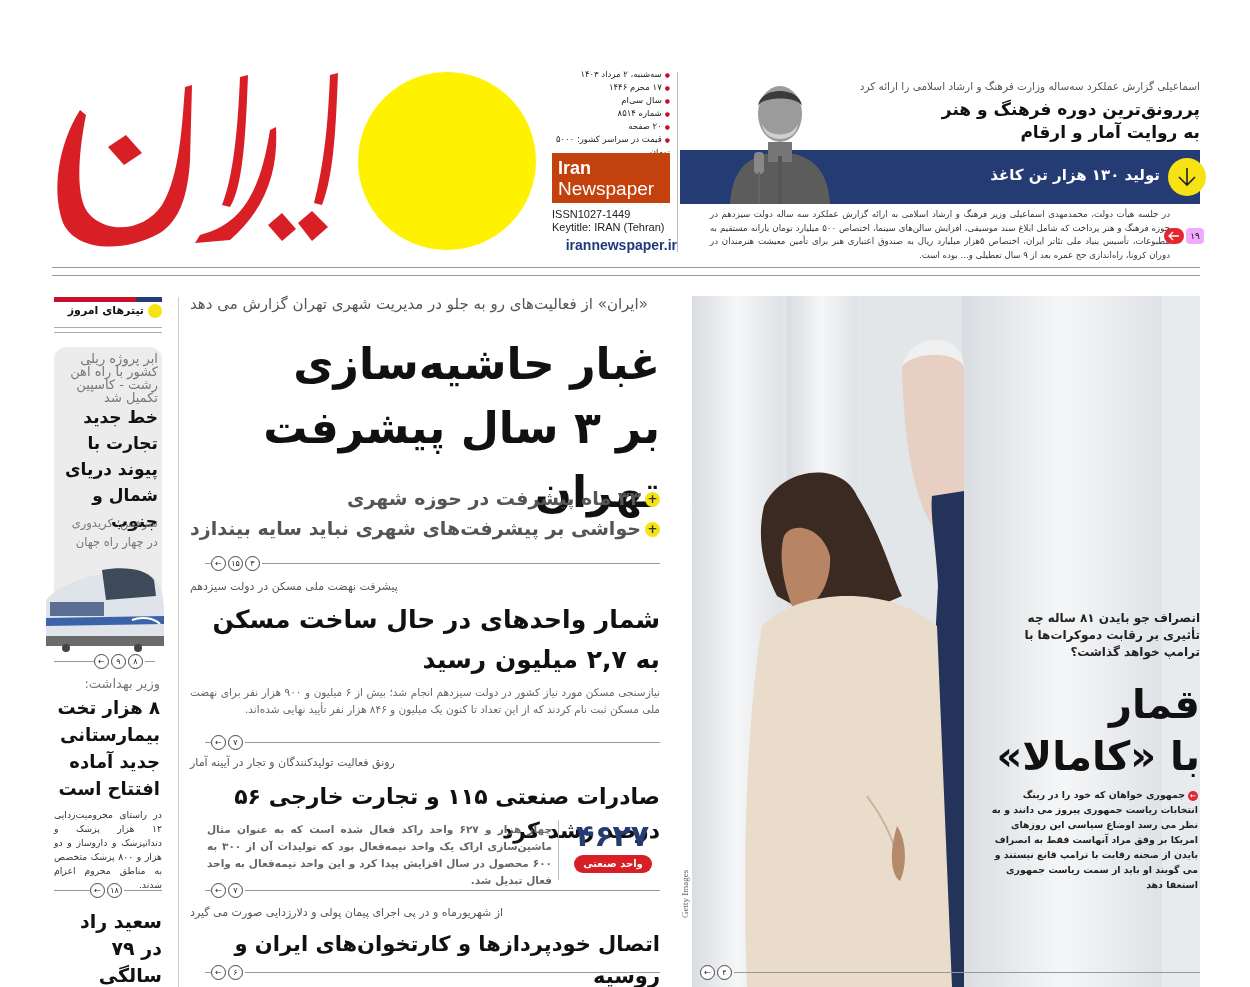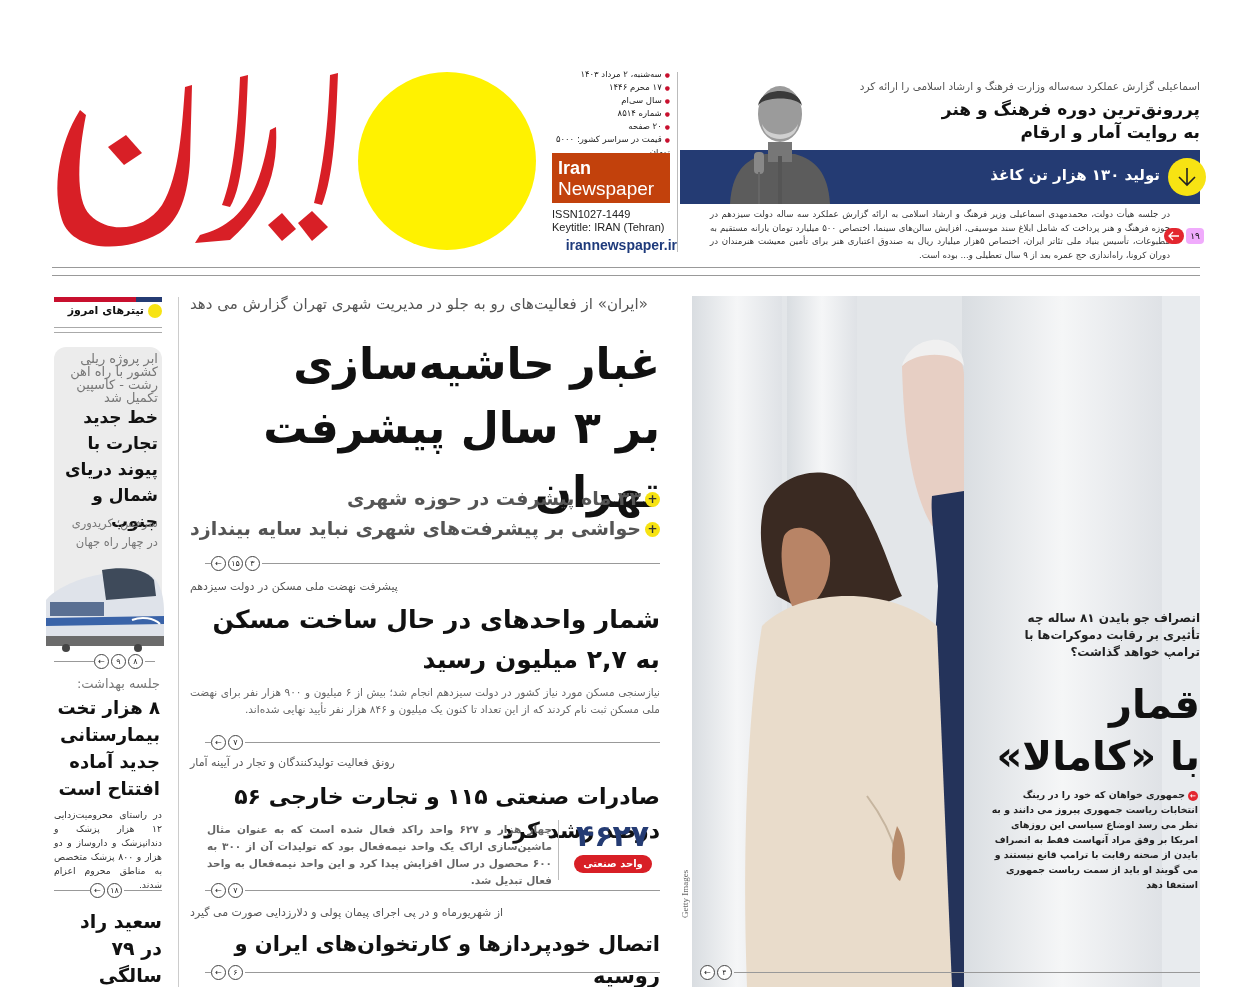--- a/index.html
+++ b/index.html
@@ -167,21 +167,21 @@
     <circle cx="96" cy="88" r="4" fill="#444"></circle>
 </svg>
 <div class="nav-row" style="left:54px; top:654px; width:108px;">
   <div class="ln" style="width:40px;"></div>
   <div class="nav-c">←</div>
   <div class="nav-c">۹</div>
   <div class="nav-c">۸</div>
   <div class="ln" style="width:10px;"></div>
 </div>
 
-<div class="abs lc-kick" style="top:677px; right:1090px;">جلسه بهداشت:</div>
+<div class="abs lc-kick" style="top:677px; right:1090px;">وزیر بهداشت:</div>
 <div class="abs lc-head" style="top:694px; right:1090px; font-size:18px; line-height:27px;">۸ هزار تخت بیمارستانی جدید آماده افتتاح است</div>
 <div class="abs lc-body" style="top:808px; right:1088px;">در راستای محرومیت‌زدایی ۱۲ هزار پزشک و دندانپزشک و داروساز و دو هزار و ۸۰۰ پزشک متخصص به مناطق محروم اعزام شدند.</div>
 <div class="nav-row" style="left:54px; top:883px; width:108px;">
   <div class="ln" style="width:36px;"></div>
   <div class="nav-c">←</div>
   <div class="nav-c">۱۸</div>
   <div class="ln" style="width:38px;"></div>
 </div>
 <div class="abs lc-head" style="top:908px; right:1088px; font-size:19px; line-height:27px;">سعید راد در ۷۹ سالگی درگذشت</div>
 

